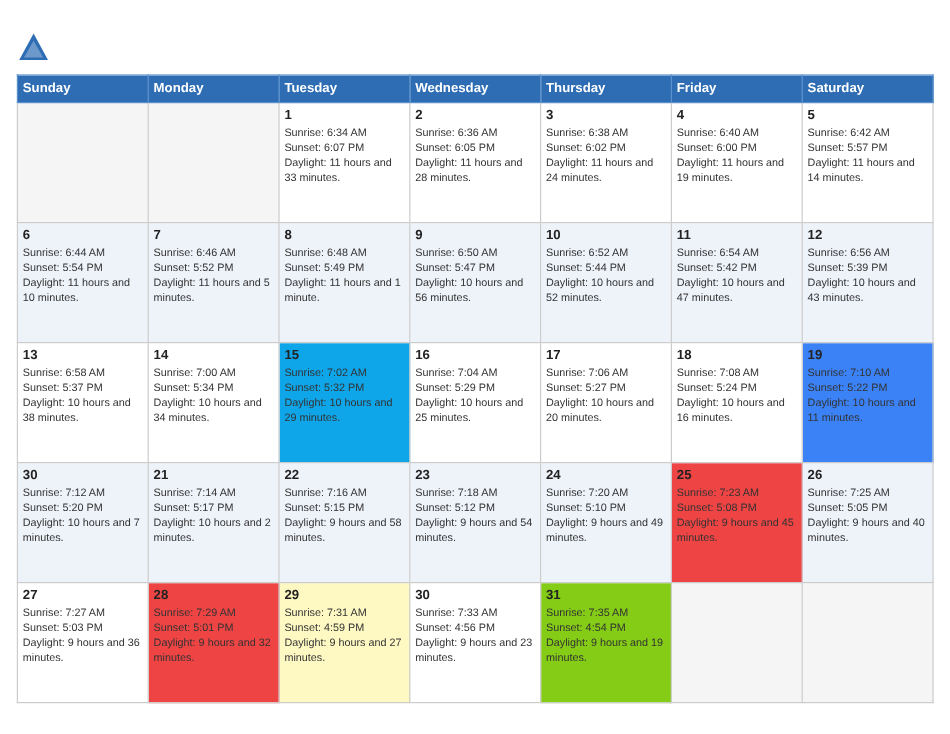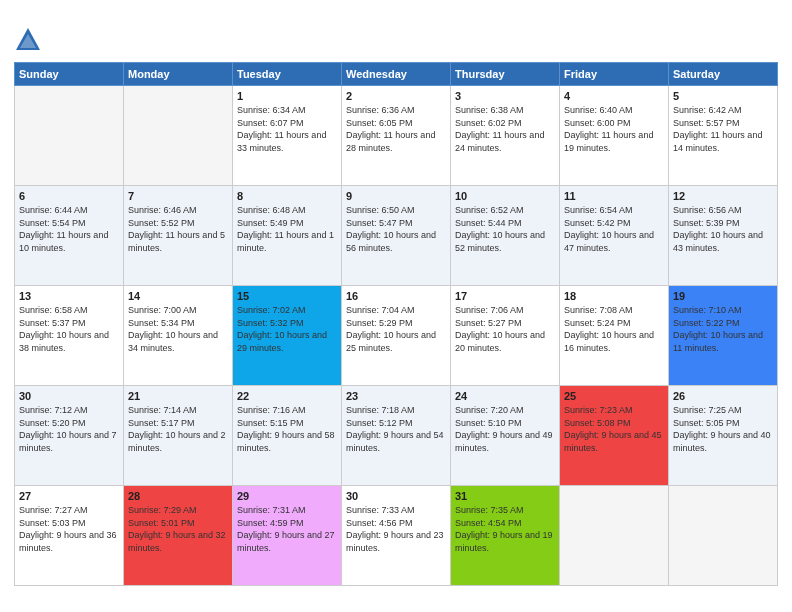--- a/index.html
+++ b/index.html
@@ -341,21 +341,21 @@
 Daylight: 9 hours
 and 36 minutes.</div>
           </td>
           <td style="background: #ef4444;">
             <span class="day-num">28</span>
             <div class="day-info">Sunrise: 7:29 AM
 Sunset: 5:01 PM
 Daylight: 9 hours
 and 32 minutes.</div>
           </td>
-          <td style="background: #f0abfc;">
+          <td style="background: #fef9c3;">
             <span class="day-num">29</span>
             <div class="day-info">Sunrise: 7:31 AM
 Sunset: 4:59 PM
 Daylight: 9 hours
 and 27 minutes.</div>
           </td>
           <td style="background: rgb(255, 255, 255);">
             <span class="day-num">30</span>
             <div class="day-info">Sunrise: 7:33 AM
 Sunset: 4:56 PM

